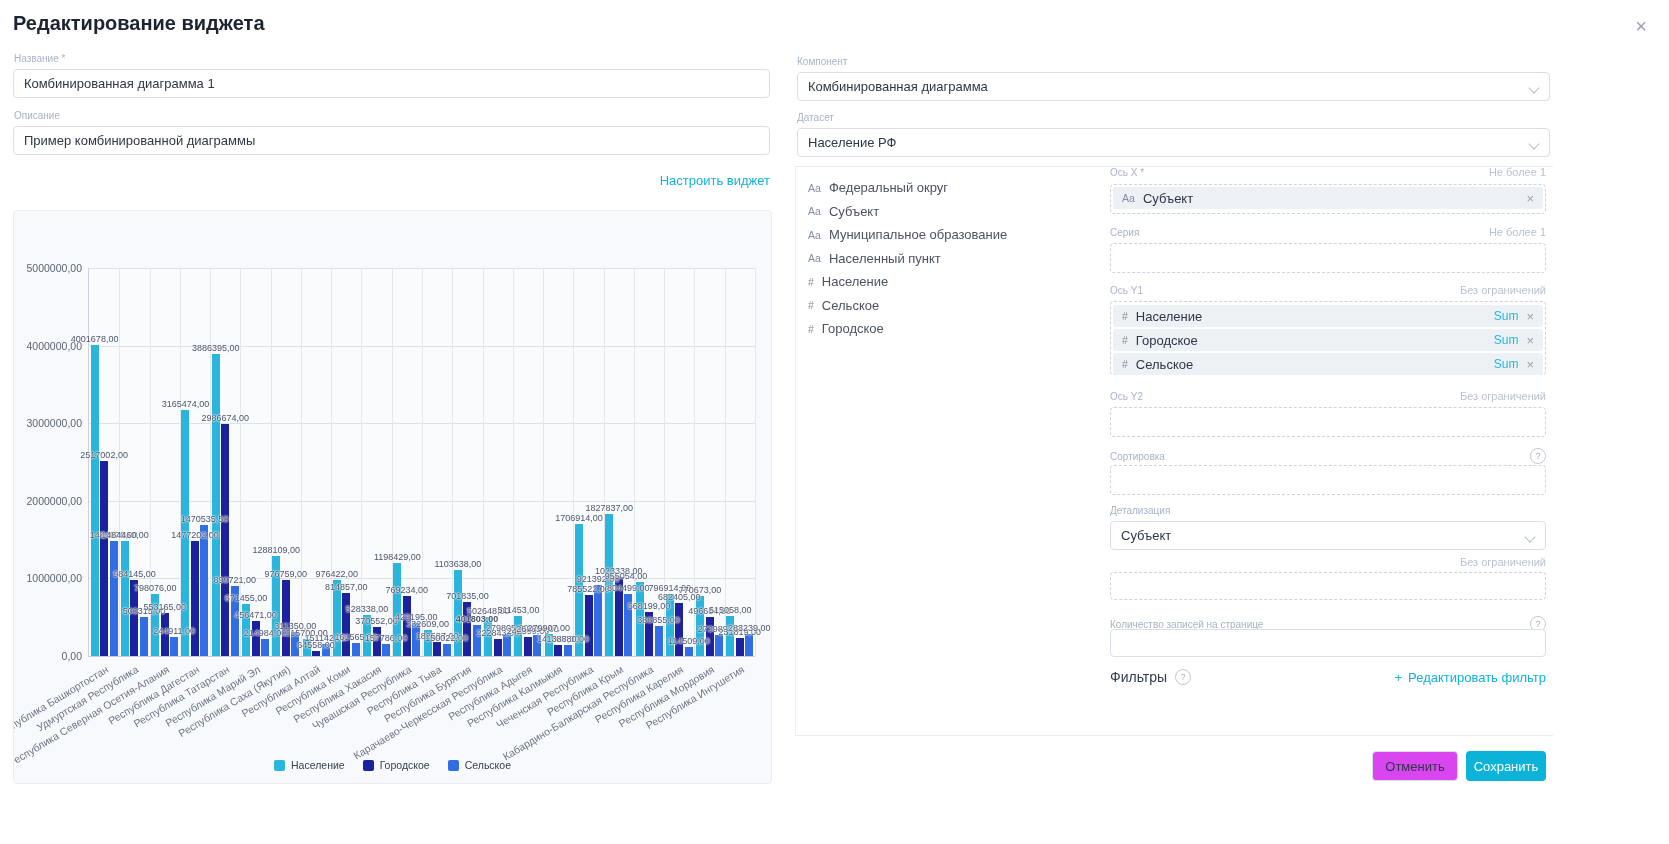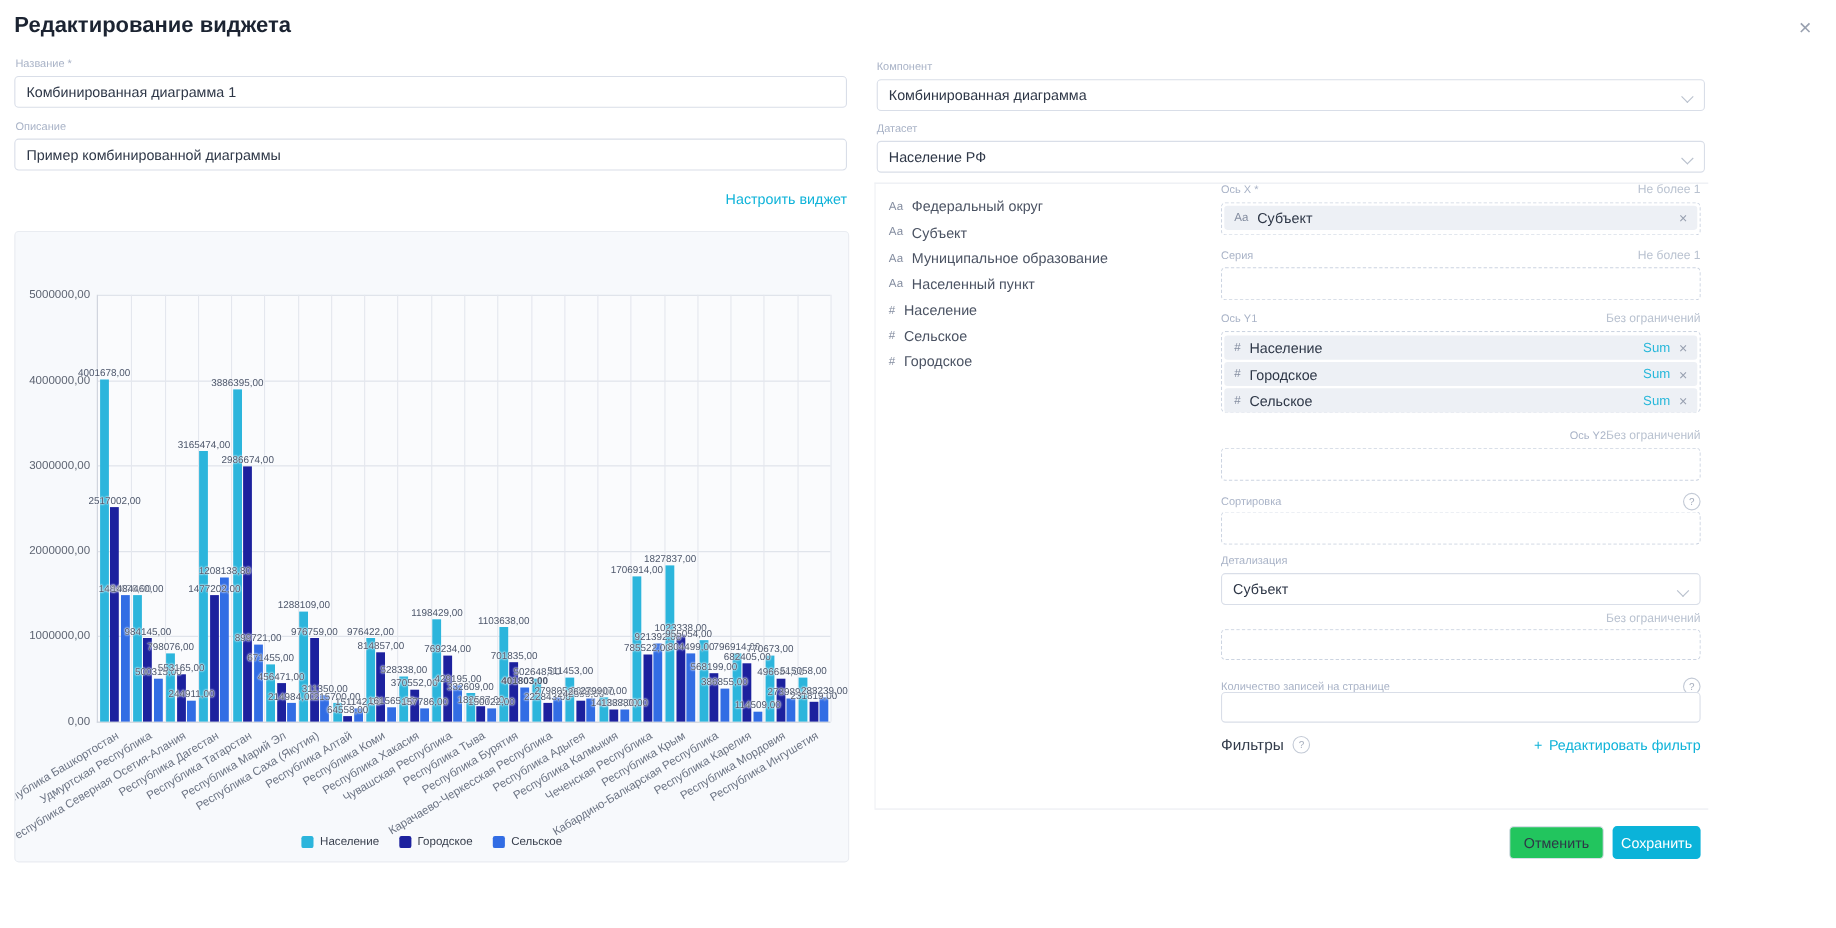--- a/index.html
+++ b/index.html
@@ -75,21 +75,21 @@
   #fields-list{left:808px;top:176px;}
   .field-item{height:23.5px;display:flex;align-items:center;gap:8px;font-size:13px;color:#4b5363;cursor:grab;}
   .field-prefix{font-size:10.5px;color:#848da0;}
   
   #x-label-row{top:166px;}
   #x-box{left:1110px;top:184px;width:436px;height:30px;}
   #series-label-row{top:226px;}
   #series-box{left:1110px;top:243px;width:436px;height:30px;}
   #y1-label-row{top:284px;}
   #y1-box{left:1110px;top:301px;width:436px;height:74px;padding:1px 0;}
-  #y2-label-row{top:390px;justify-content:flex-end;}
+  #y2-label-row{top:390px;}
   #y2-box{left:1110px;top:407px;width:436px;height:30px;}
   #sort-label-row{top:448px;}
   #sort-box{left:1110px;top:465px;width:436px;height:30px;}
   #detail-label{left:1110px;top:505px;}
   #detail-select{left:1110px;top:521px;width:436px;}
   #extra-label-row{top:556px;}
   #extra-box{left:1110px;top:572px;width:436px;height:28px;}
   #pagesize-label-row{top:580px;margin-top:36px;}
   #pagesize-input{left:1110px;top:629px;width:436px;height:28px;}
   #filters-row{top:666px;height:22px;}
@@ -98,21 +98,21 @@
   .chip{
     height:22px;margin:2px;background:#edf0f5;border-radius:3px;display:flex;align-items:center;
     padding:0 9px;font-size:13px;color:#2e3747;gap:8px;
   }
   .chip .chip-prefix{font-size:10.5px;color:#848da0;}
   .chip .chip-x{margin-left:auto;color:#98a0b0;font-size:13px;cursor:pointer;line-height:1;}
   .chip .chip-sum{margin-left:auto;color:#27b7da;font-size:12px;}
   .chip .chip-sum + .chip-x{margin-left:0;}
   
   #cancel-btn{
-    left:1372px;top:751px;width:86px;height:30px;background:#22c55e;border:1px solid #d9dee8;border-radius:4px;
+    left:1372px;top:751px;width:86px;height:30px;background:#d946ef;border:1px solid #d9dee8;border-radius:4px;
     font-size:13px;color:#2e3747;font-family:inherit;cursor:pointer;
   }
   #save-btn{
     left:1466px;top:751px;width:80px;height:30px;background:#0bb3d9;border:none;border-radius:4px;
     font-size:13px;color:#fff;font-family:inherit;cursor:pointer;
   }
 </style>
 </head>
 <body>
 
@@ -181,21 +181,21 @@
       <div class="bar" style="left: 71.6818px; width: 8px; height: 42.9256px; background: rgb(28, 33, 158);"></div>
       <div class="val-label" style="left: 75.6818px; bottom: 43.9256px;">553165,00</div>
       <div class="bar" style="left: 81.1818px; width: 8px; height: 19.0051px; background: rgb(50, 109, 228);"></div>
       <div class="val-label" style="left: 85.1818px; bottom: 20.0051px;">244911,00</div>
       <div class="xtick" style="left: 75.6818px; top: 395px;">Республика Северная Осетия-Алания</div>
       <div class="bar" style="left: 92.4545px; width: 8px; height: 245.641px; background: rgb(44, 181, 220);"></div>
       <div class="val-label" style="left: 96.4545px; bottom: 246.641px;">3165474,00</div>
       <div class="bar" style="left: 101.955px; width: 8px; height: 114.631px; background: rgb(28, 33, 158);"></div>
       <div class="val-label" style="left: 105.955px; bottom: 115.631px;">1477202,00</div>
       <div class="bar" style="left: 111.455px; width: 8px; height: 131.01px; background: rgb(50, 109, 228);"></div>
-      <div class="val-label" style="left: 115.455px; bottom: 132.01px;">1208138,80</div>
+      <div class="val-label" style="left: 115.455px; bottom: 132.01px;">1470535,50</div>
       <div class="xtick" style="left: 105.955px; top: 395px;">Республика Дагестан</div>
       <div class="bar" style="left: 122.727px; width: 8px; height: 301.584px; background: rgb(44, 181, 220);"></div>
       <div class="val-label" style="left: 126.727px; bottom: 302.584px;">3886395,00</div>
       <div class="bar" style="left: 132.227px; width: 8px; height: 231.766px; background: rgb(28, 33, 158);"></div>
       <div class="val-label" style="left: 136.227px; bottom: 232.766px;">2986674,00</div>
       <div class="bar" style="left: 141.727px; width: 8px; height: 69.8183px; background: rgb(50, 109, 228);"></div>
       <div class="val-label" style="left: 145.727px; bottom: 70.8183px;">899721,00</div>
       <div class="xtick" style="left: 136.227px; top: 395px;">Республика Татарстан</div>
       <div class="bar" style="left: 153px; width: 8px; height: 52.1049px; background: rgb(44, 181, 220);"></div>
       <div class="val-label" style="left: 157px; bottom: 53.1049px;">671455,00</div>

